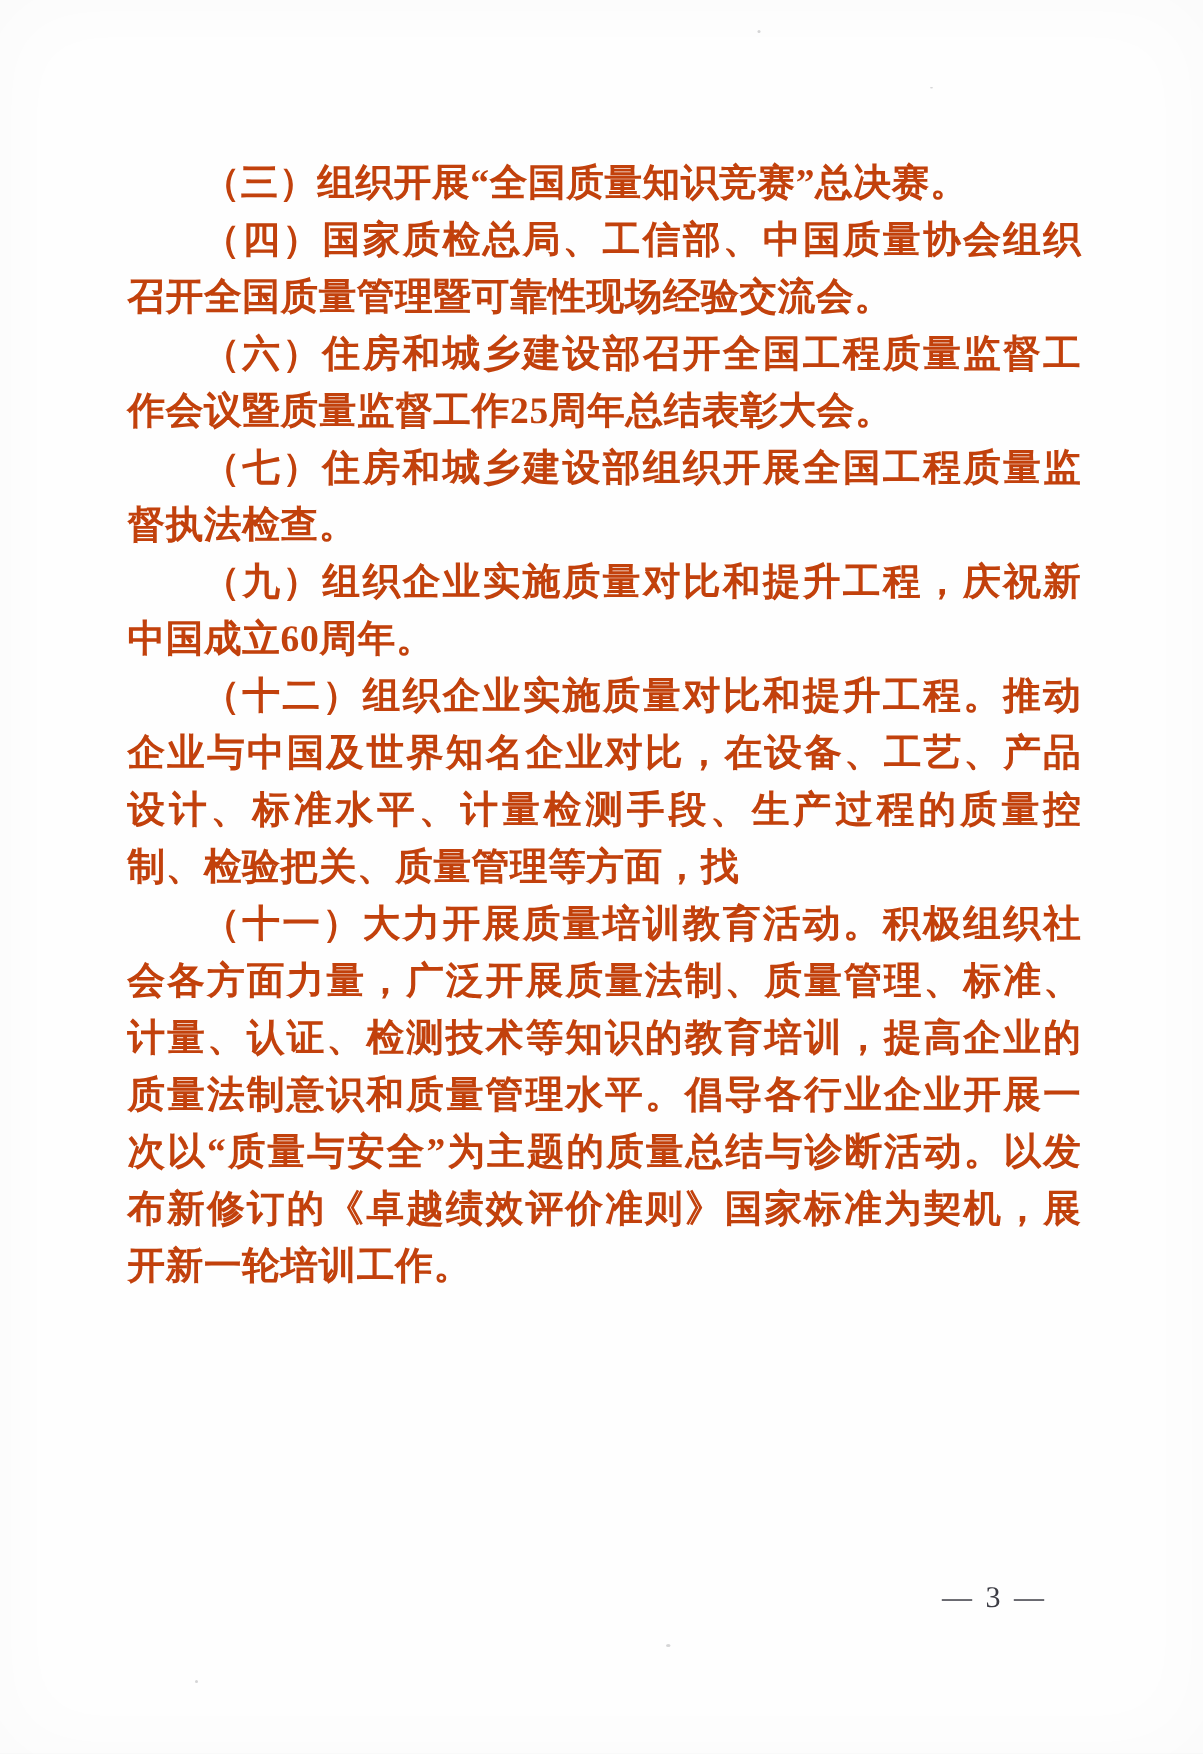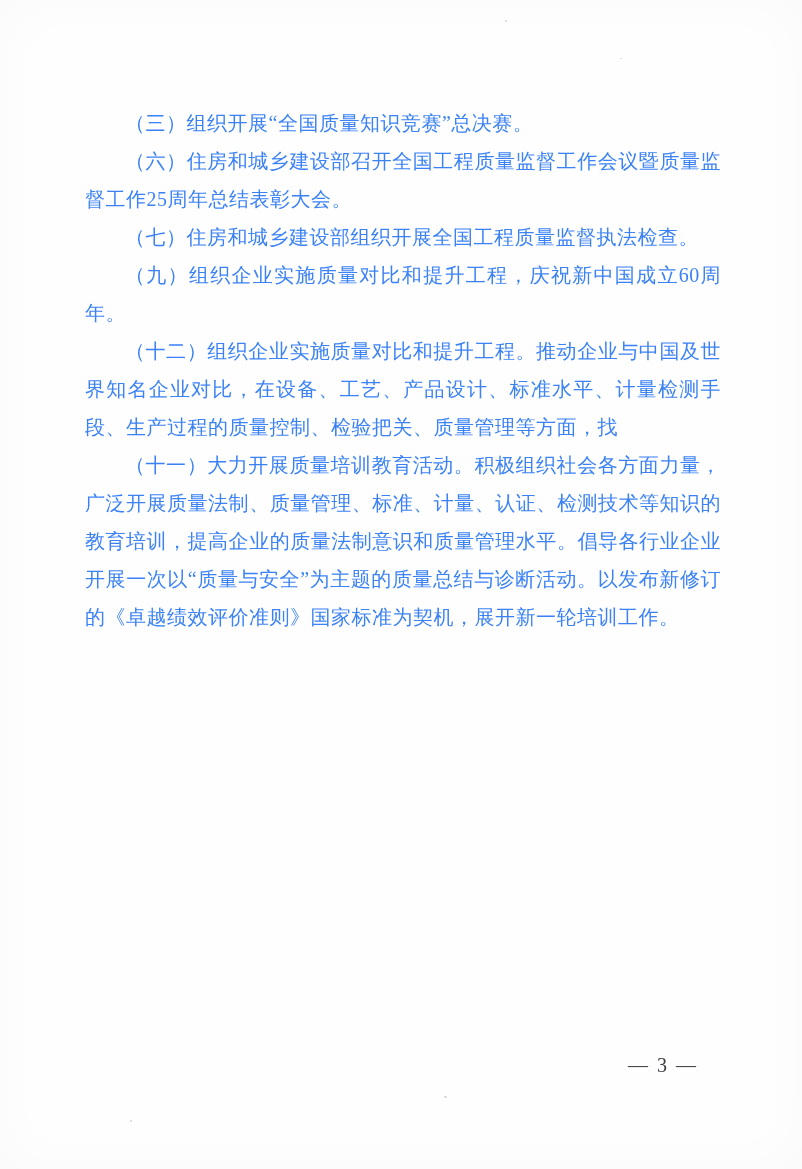--- a/index.html
+++ b/index.html
@@ -21,26 +21,27 @@
     width: 802px;
     height: 1169px;
     background: #fefefe;
     box-shadow: inset 0 0 60px rgba(0,0,0,0.02);
   }
   .doc-body {
     position: absolute;
     left: 85px;
     top: 104px;
     width: 636px;
-    color: #3b82f6;
-    font-size: 20px;
+    color: #c2410c;
+    font-size: 25px;
     line-height: 38px;
     text-align: justify;
     text-justify: inter-ideograph;
     letter-spacing: 0.5px;
+    font-weight: bold;
   }
   .doc-body p {
     margin: 0;
     text-indent: 2em;
     word-break: break-all;
   }
   .page-number {
     position: absolute;
     left: 608px;
     top: 1054px;
@@ -62,20 +63,21 @@
   .speck.s3 { left: 444px; top: 1096px; width: 3px; height: 2px; }
   .speck.s4 { left: 130px; top: 1120px; width: 2px; height: 2px; }
 </style>
 </head>
 <body>
 
 <div class="page">
 
   <div class="doc-body">
     <p>（三）组织开展“全国质量知识竞赛”总决赛。</p>
+    <p>（四）国家质检总局、工信部、中国质量协会组织召开全国质量管理暨可靠性现场经验交流会。</p>
     <p>（六）住房和城乡建设部召开全国工程质量监督工作会议暨质量监督工作25周年总结表彰大会。</p>
     <p>（七）住房和城乡建设部组织开展全国工程质量监督执法检查。</p>
     <p>（九）组织企业实施质量对比和提升工程，庆祝新中国成立60周年。</p>
     <p>（十二）组织企业实施质量对比和提升工程。推动企业与中国及世界知名企业对比，在设备、工艺、产品设计、标准水平、计量检测手段、生产过程的质量控制、检验把关、质量管理等方面，找</p>
     <p>（十一）大力开展质量培训教育活动。积极组织社会各方面力量，广泛开展质量法制、质量管理、标准、计量、认证、检测技术等知识的教育培训，提高企业的质量法制意识和质量管理水平。倡导各行业企业开展一次以“质量与安全”为主题的质量总结与诊断活动。以发布新修订的《卓越绩效评价准则》国家标准为契机，展开新一轮培训工作。</p>
   </div>
 
   <div class="page-number">— 3 —</div>
 
   <div class="speck s1"></div>

